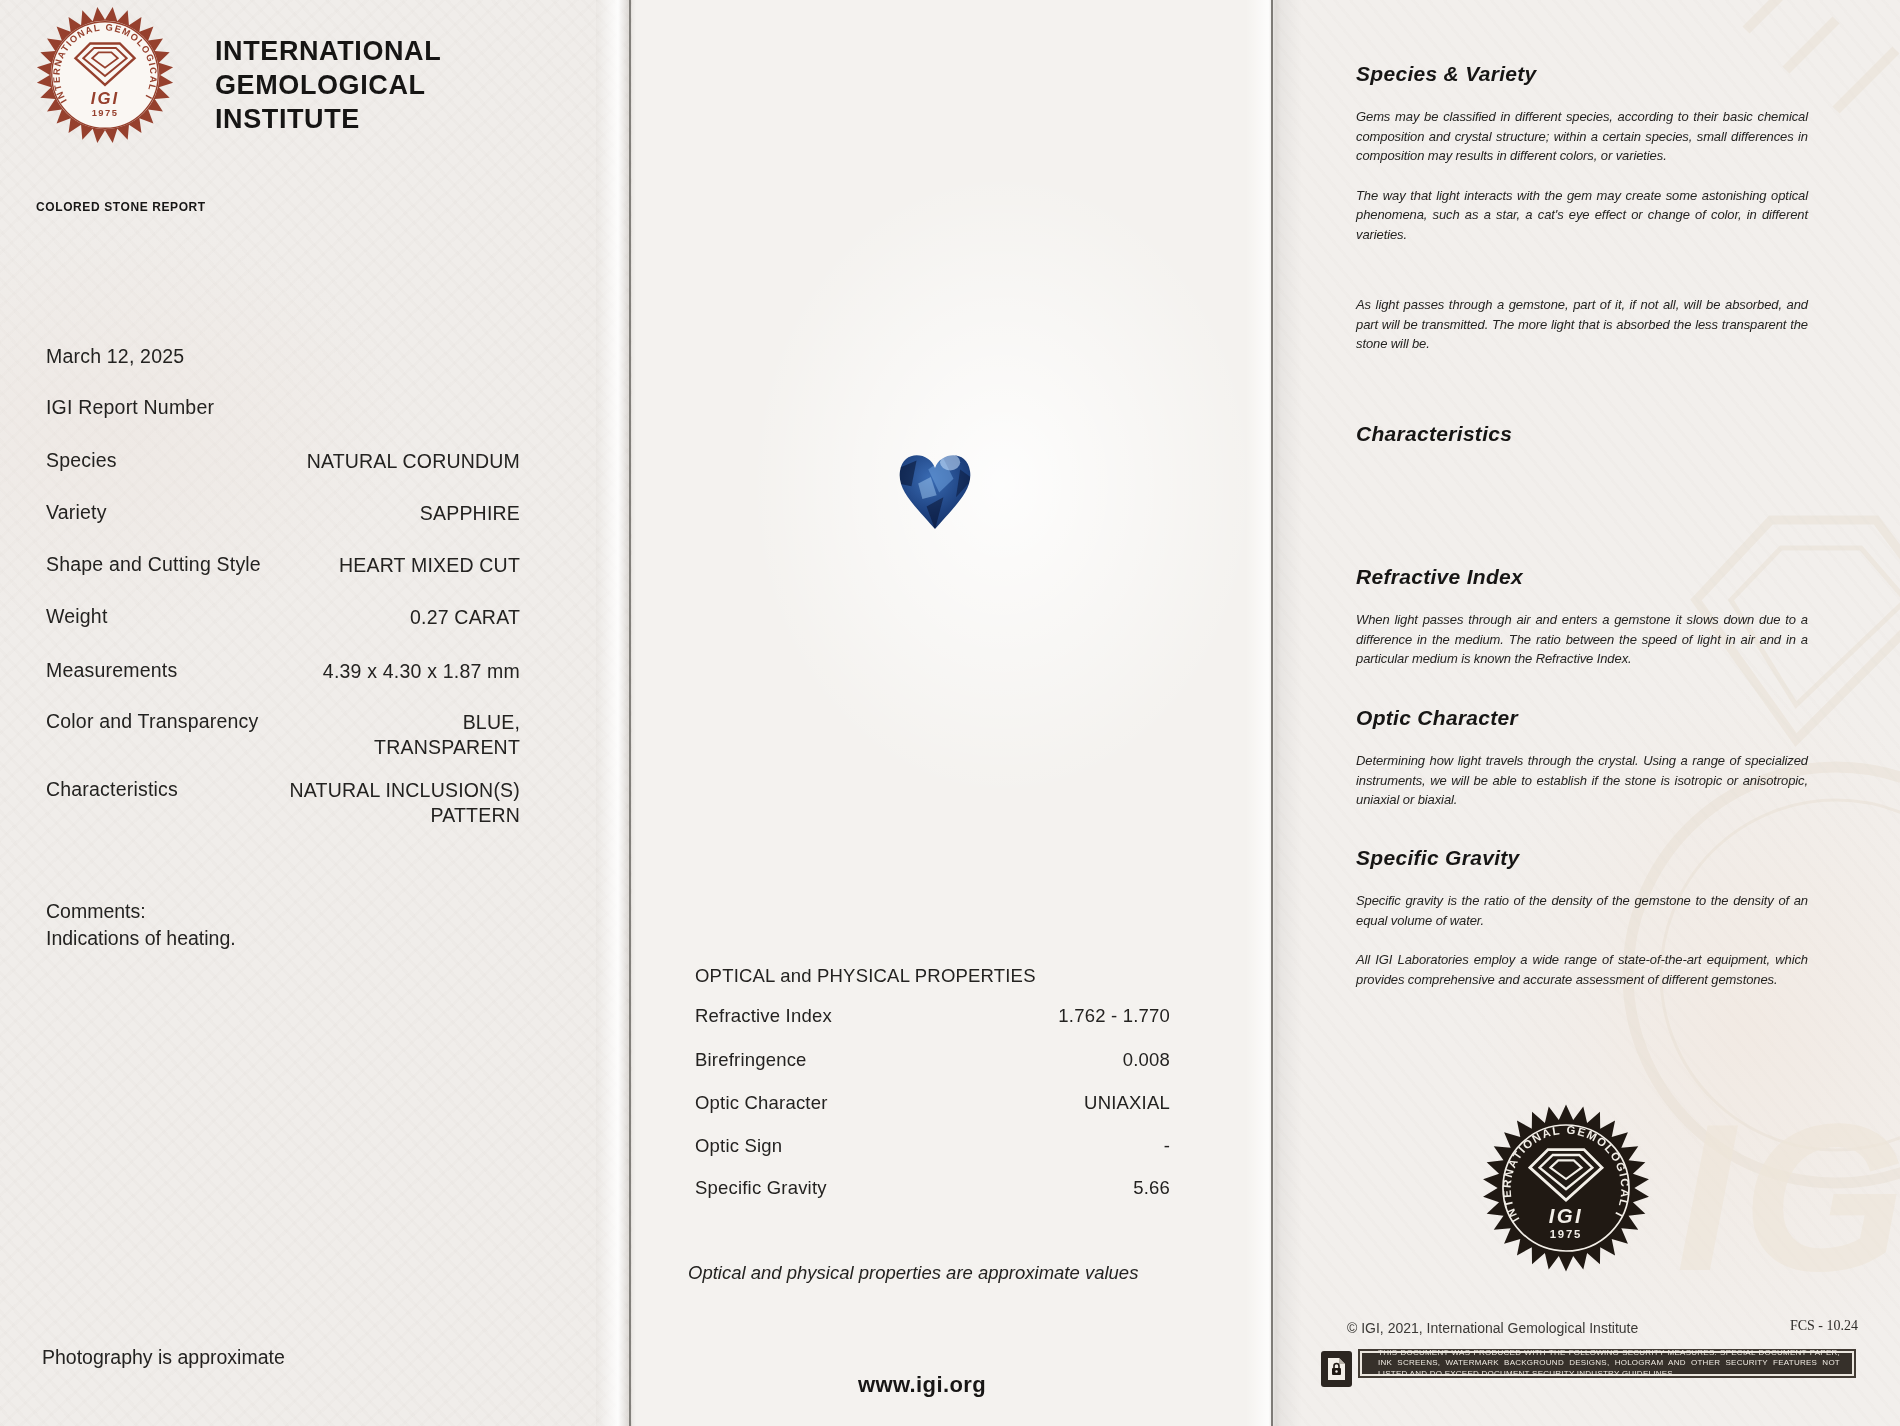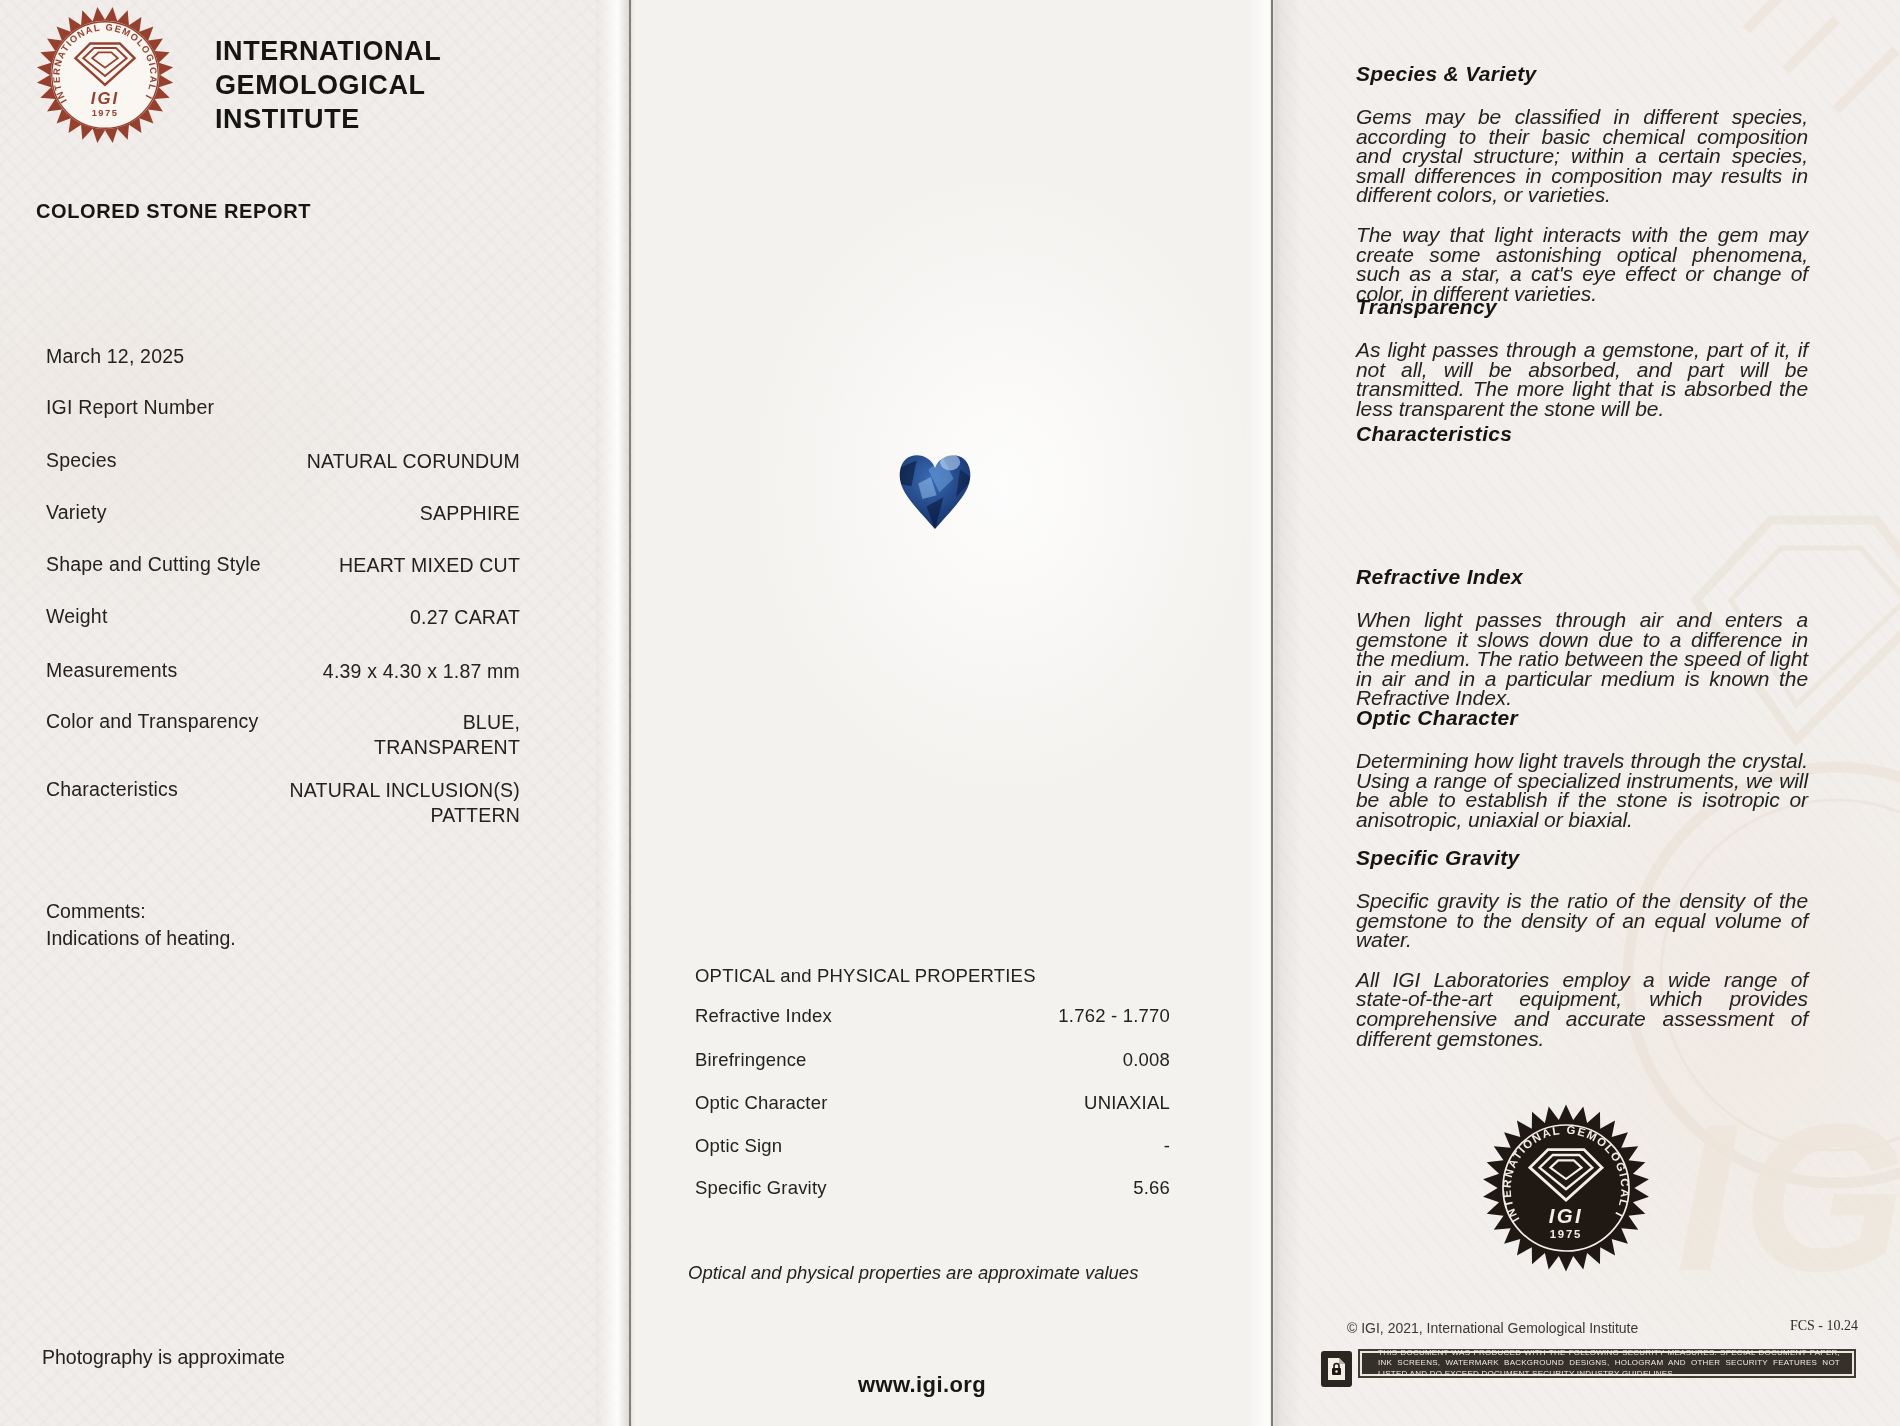--- a/index.html
+++ b/index.html
@@ -32,21 +32,21 @@
   .fold-shade-1{position:absolute;top:0;bottom:0;left:596px;width:40px;
     background:linear-gradient(90deg,rgba(130,120,110,.04),rgba(255,255,255,.85) 55%,rgba(120,112,104,.14) 80%,rgba(0,0,0,0));}
   .fold-line-1{position:absolute;top:0;bottom:0;left:629px;width:2px;background:rgba(92,90,84,.72);}
   .fold-shade-2{position:absolute;top:0;bottom:0;left:1246px;width:56px;
     background:linear-gradient(90deg,rgba(0,0,0,0),rgba(255,255,255,.8) 40%,rgba(108,102,96,.16) 52%,rgba(0,0,0,.045) 62%,rgba(0,0,0,0));}
   .fold-line-2{position:absolute;top:0;bottom:0;left:1271px;width:2px;background:rgba(78,76,70,.7);}
 
   
   .logo{position:absolute;left:36px;top:6px;}
   .org-title{position:absolute;left:215px;top:34px;font-size:27px;font-weight:700;line-height:34px;letter-spacing:.6px;color:#161514;}
-  .report-type{position:absolute;left:36px;top:200px;font-size:20px;font-weight:700;letter-spacing:.6px;color:#171615;}
+  .report-type{position:absolute;left:36px;top:200px;font-size:12px;font-weight:700;letter-spacing:.6px;color:#171615;}
   .lrow{position:absolute;left:46px;width:474px;font-size:19.5px;letter-spacing:.2px;color:#232220;}
   .lrow .flabel{float:left;}
   .lrow .fvalue{float:right;text-align:right;white-space:pre-line;line-height:25px;}
   .comments{position:absolute;left:46px;font-size:19.5px;line-height:27px;color:#232220;}
   .photo-note{position:absolute;left:42px;top:1346px;font-size:19.5px;color:#232220;}
 
   
   .gem{position:absolute;left:261px;top:442px;width:84px;height:92px;
     clip-path:path('M42 26 C37 10 10 7 7 29 C4 48 22 64 42 87 C62 64 80 48 77 29 C74 7 47 10 42 26 Z');
     background:radial-gradient(circle at 45% 40%,#3a6cb4 0%,#1e4280 48%,#0d2250 100%);
@@ -62,21 +62,21 @@
   .prow{position:absolute;left:63px;width:475px;font-size:18.5px;letter-spacing:.2px;color:#232220;}
   .prow .flabel{float:left;}
   .prow .fvalue{float:right;text-align:right;}
   .disclaimer{position:absolute;left:56px;top:1262px;width:520px;font-size:18.5px;font-style:italic;color:#232220;}
   .website{position:absolute;left:0;top:1372px;width:580px;text-align:center;font-size:22px;font-weight:700;letter-spacing:.4px;color:#171615;}
 
   
   .wm{position:absolute;left:0;top:0;z-index:0;opacity:.6;}
   .rp-section{position:absolute;left:80px;width:468px;z-index:2;font-style:italic;}
   .rp-h{font-size:21px;font-weight:700;letter-spacing:.3px;color:#161514;margin:0 0 21px 0;}
-  .rp-p{font-size:21px;line-height:19.6px;letter-spacing:-.1px;text-align:justify;color:#242321;margin:0 16px 20px 0;}
+  .rp-p{font-size:13px;line-height:19.6px;letter-spacing:-.1px;text-align:justify;color:#242321;margin:0 16px 20px 0;}
   .seal{position:absolute;left:206px;top:1104px;z-index:2;}
   .copyright{position:absolute;left:71px;top:1320px;font-size:14px;color:#3a3835;z-index:2;}
   .fcs{position:absolute;right:42px;top:1318px;font-size:14px;font-family:"Liberation Serif","DejaVu Serif",serif;color:#2e2c29;z-index:2;}
   .sec-icon{position:absolute;left:45px;top:1351px;width:31px;height:36px;background:#2c2621;border-radius:3px;
     display:flex;align-items:center;justify-content:center;z-index:2;}
   .secbar{position:absolute;left:82px;top:1349px;width:498px;height:29px;z-index:2;
     background:#36302a;border:2px solid #413a33;box-shadow:inset 0 0 0 2px #ece7df;
     display:flex;align-items:center;box-sizing:border-box;padding:0 14px 0 18px;}
   .secbar .sectext{font-size:8px;line-height:10.5px;letter-spacing:.25px;color:#efeae2;text-align:justify;text-transform:uppercase;}
 
@@ -213,21 +213,20 @@
       <text x="400" y="1270" font-size="210" font-weight="bold" font-style="italic" letter-spacing="8" fill="#ece2d2" opacity="0.75" font-family="Liberation Sans, sans-serif">IGI</text>
     </svg>
 
     <div class="rp-section" style="top:62px">
       <div class="rp-h">Species &amp; Variety</div>
       <p class="rp-p">Gems may be classified in different species, according to their basic chemical composition and crystal structure; within a certain species, small differences in composition may results in different colors, or varieties.</p>
       <p class="rp-p">The way that light interacts with the gem may create some astonishing optical phenomena, such as a star, a cat's eye effect or change of color, in different varieties.</p>
     </div>
 
     <div class="rp-section" style="top:295px">
-      <div class="rp-h">Transparency</div>
       <p class="rp-p">As light passes through a gemstone, part of it, if not all, will be absorbed, and part will be transmitted. The more light that is absorbed the less transparent the stone will be.</p>
     </div>
 
     <div class="rp-section" style="top:422px">
       <div class="rp-h">Characteristics</div>
     </div>
 
     <div class="rp-section" style="top:565px">
       <div class="rp-h">Refractive Index</div>
       <p class="rp-p">When light passes through air and enters a gemstone it slows down due to a difference in the medium. The ratio between the speed of light in air and in a particular medium is known the Refractive Index.</p>

